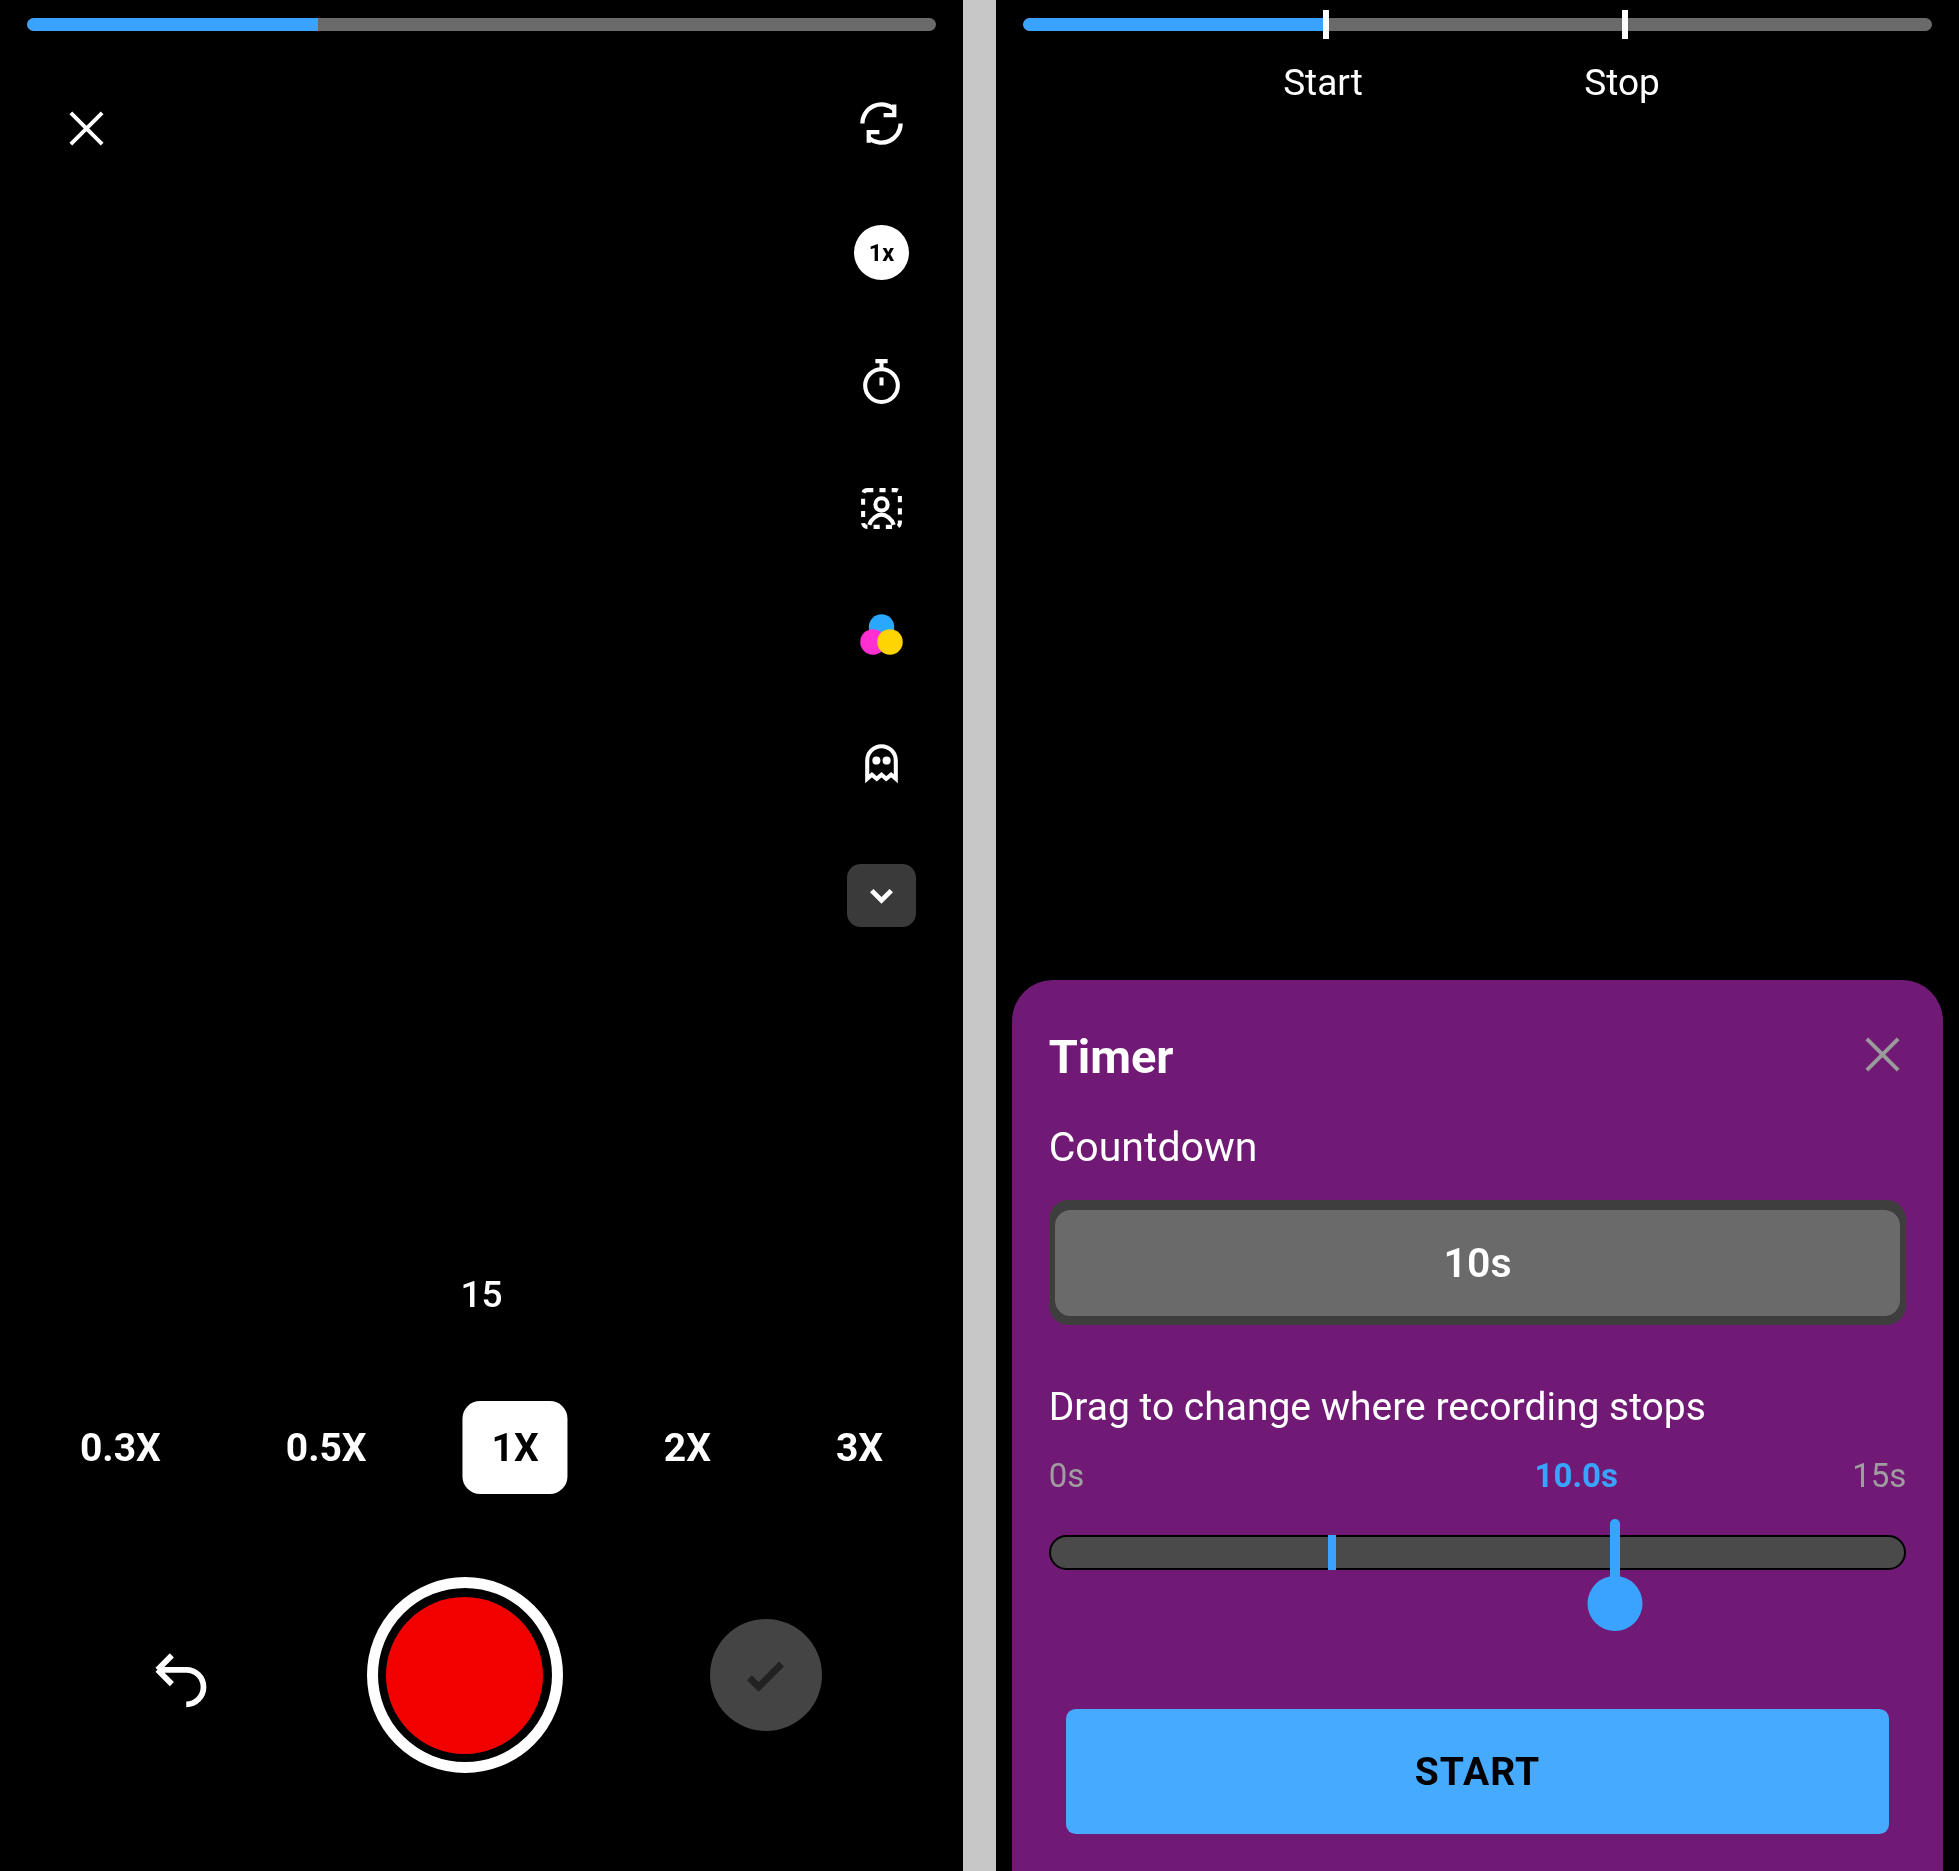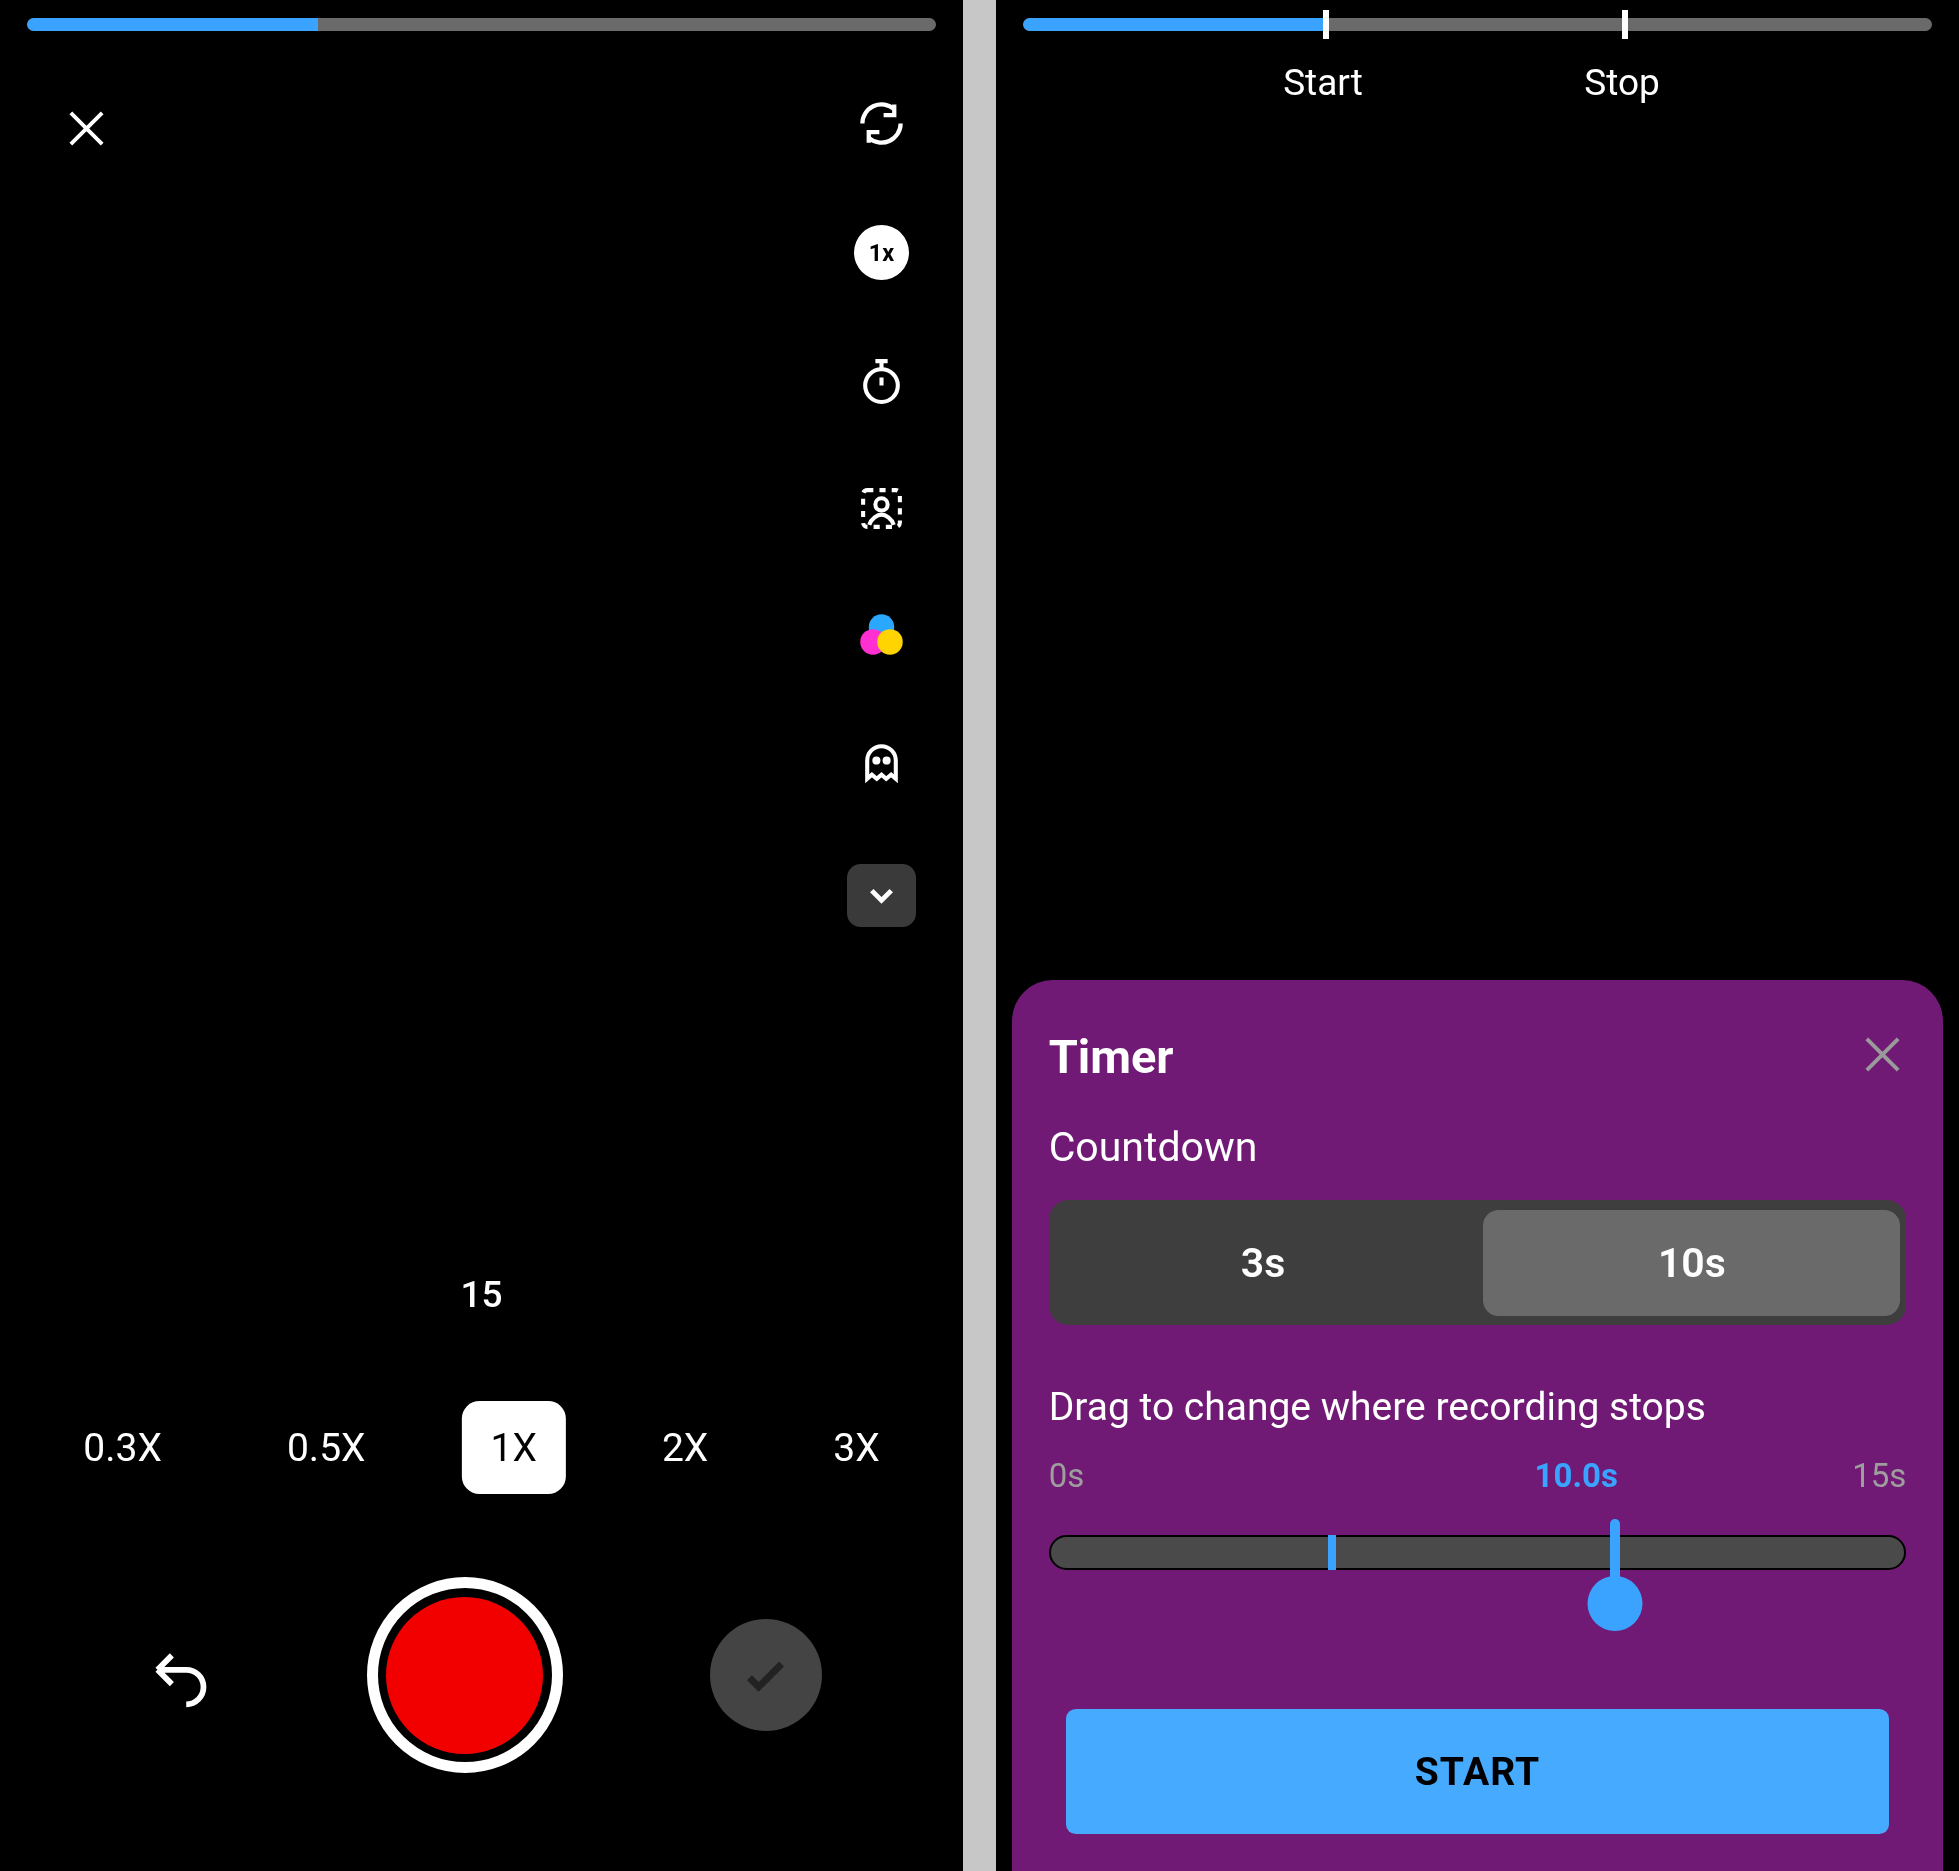--- a/index.html
+++ b/index.html
@@ -79,21 +79,21 @@
   .zoom-row {
     position:absolute;
     bottom: 377px;
     left:50%;
     transform:translateX(-50%);
     display:flex;
     gap:67px;
     align-items:center;
   }
   .zoom-item {
-    color:#fff; font-size:39px; font-weight:400;
+    color:#fff; font-size:39px; font-weight:700;
     padding: 23.5px 29px;
     border-radius:17.6px;
     cursor:pointer;
   }
   .zoom-item.active {
     background:#fff; color:#000;
   }
   .bottom-controls {
     position:absolute;
     bottom: 98px;
@@ -286,21 +286,20 @@
     <div class="sheet-header">
       <div class="sheet-title">Timer</div>
       <div class="sheet-close">
         <svg width="47" height="47" viewBox="0 0 24 24" stroke="#9a9a9a" stroke-width="2" fill="none">
             <path d="M4 4 L20 20 M20 4 L4 20"></path>
           </svg>
       </div>
     </div>
     <div class="countdown-label">Countdown</div>
     <div class="seg-control">
-      <div class="seg-item">3s</div>
       <div class="seg-item active">10s</div>
     </div>
     <div class="drag-label">Drag to change where recording stops</div>
     <div class="range-labels">
       <span>0s</span>
       <span class="range-current" style="position:relative; left:108px;">10.0s</span>
       <span>15s</span>
     </div>
     <div class="slider-wrap">
       <div class="slider-track"></div>

